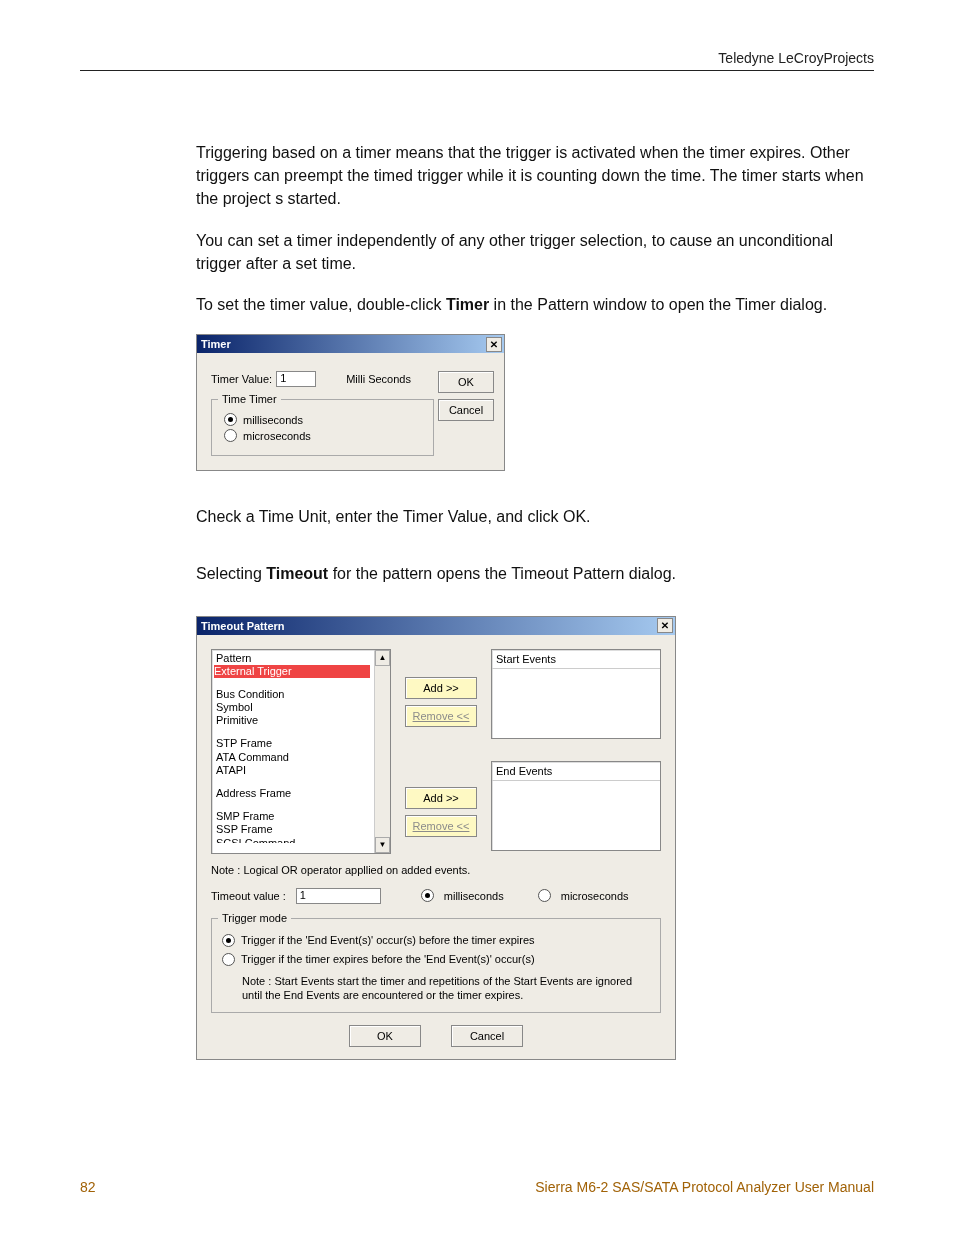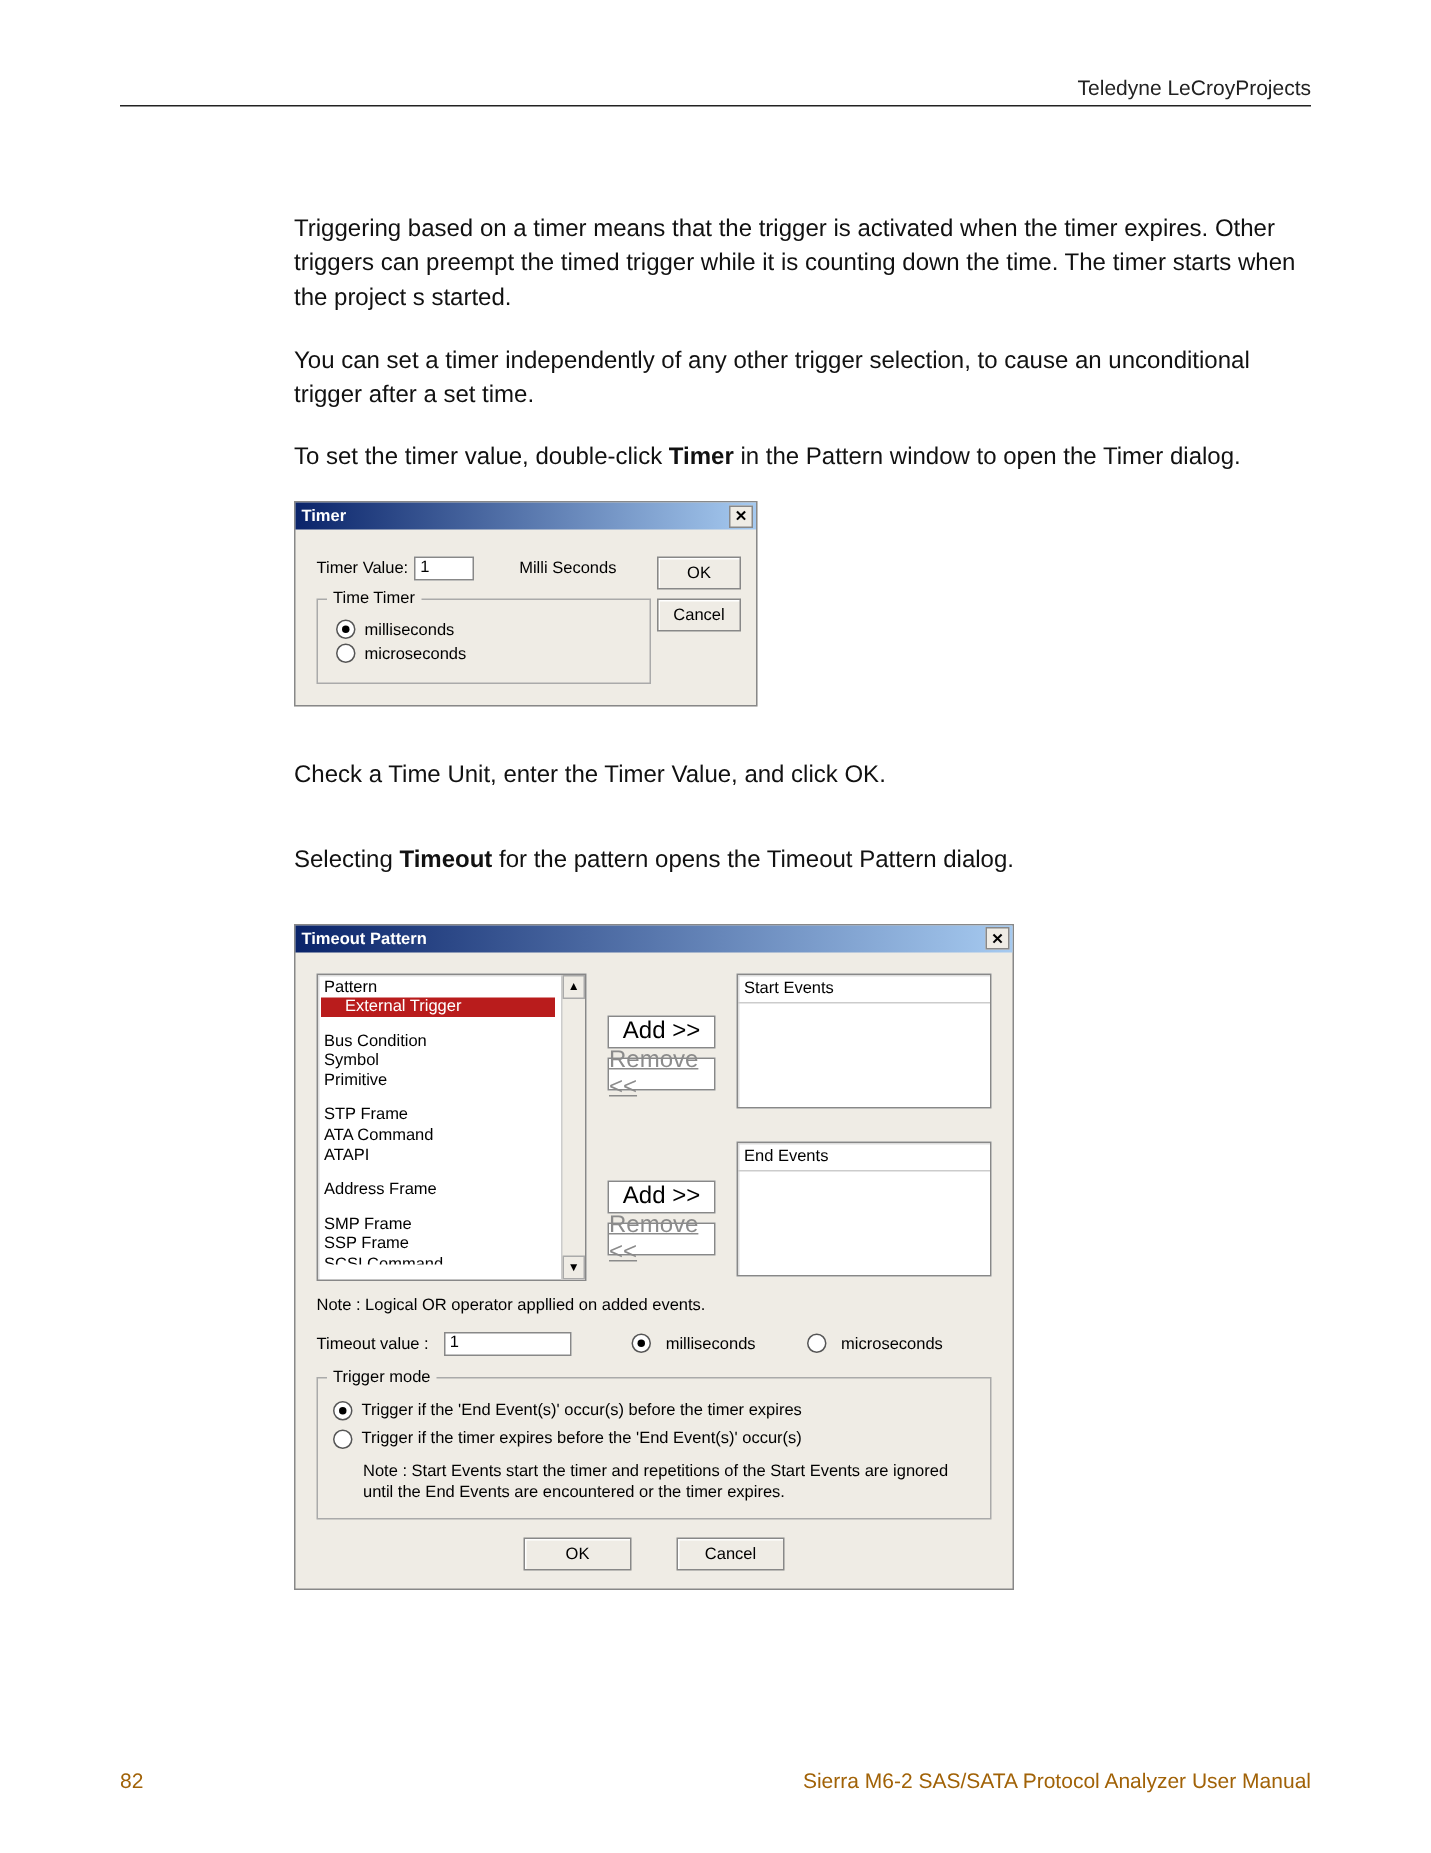--- a/index.html
+++ b/index.html
@@ -164,23 +164,23 @@
     overflow: hidden;
     display: flex;
   }
   .pattern-items {
     flex: 1;
     padding: 2px 4px;
     font-size: 11px;
     line-height: 1.2;
   }
   .pattern-items .sel {
-    background: #b91c1c;
+    background: #ef4444;
     color: #fff;
-    padding: 0 16px;
+    padding: 0 0;
     margin-left: -2px;
   }
   .pattern-items .gap { height: 10px; }
   .sbar {
     width: 15px;
     background: #efece5;
     border-left: 1px solid #ccc;
     display: flex;
     flex-direction: column;
     justify-content: space-between;
@@ -197,23 +197,23 @@
     width: 80px;
     display: flex;
     flex-direction: column;
     align-items: center;
     padding-top: 28px;
   }
   .mid-btn {
     width: 70px;
     height: 20px;
     border: 1px solid #888;
-    background: #ffffff;
+    background: #fef9c3;
     box-shadow: inset 1px 1px 0 #fff;
-    font-size: 16px;
+    font-size: 11px;
     display: flex;
     align-items: center;
     justify-content: center;
     margin-bottom: 6px;
   }
   .mid-btn.disabled { color: #8b8b8b; text-decoration: underline; }
   .event-col { flex: 1; }
   .event-box {
     height: 90px;
   }

